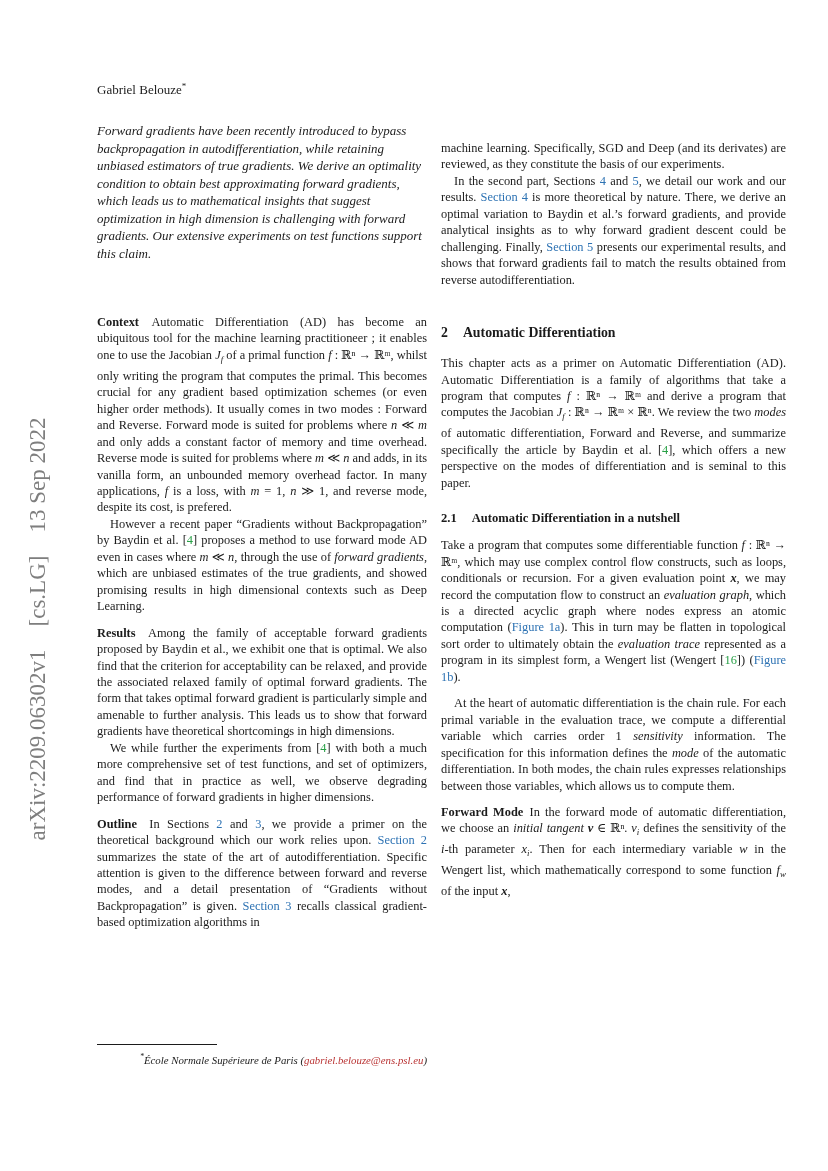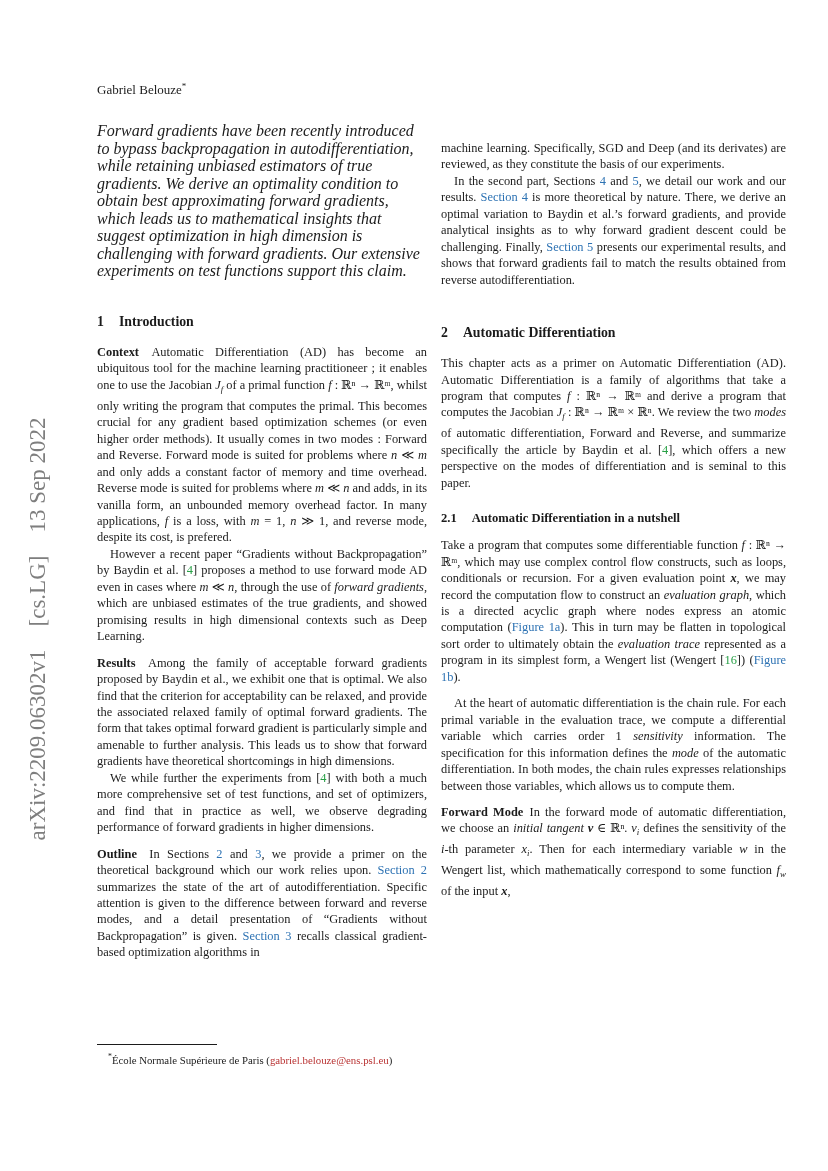--- a/index.html
+++ b/index.html
@@ -37,21 +37,21 @@
     letter-spacing: 0.1px;
   }
   .author-line {
     margin-top: 21px;
     font-size: 13px;
   }
   .author-mark { vertical-align: super; font-size: 9px; }
   .abstract {
     margin-top: 24px;
     font-style: italic;
-    font-size: 16px;
+    font-size: 13px;
     line-height: 17.5px;
     text-align: left;
   }
   .col-left {
     position: absolute;
     left: 97px;
     top: 314px;
     width: 330px;
   }
   .col-right {
@@ -98,37 +98,37 @@
   .footnote-rule {
     width: 120px;
     border: 0;
     border-top: 1px solid #1b1b1b;
     margin: 0 0 5px 0;
   }
   .footnote {
     font-size: 10.8px;
     line-height: 14px;
     text-indent: 11px;
-    text-align: left;
+    text-align: right;
+    font-style: italic;
   }
 </style>
 </head>
 <body>
 
 <div class="page">
 
   <div class="watermark">arXiv:2209.06302v1 [cs.LG] 13 Sep 2022</div>
 
   <div class="header">
     <div class="author-line"><span>Gabriel Belouze</span><span class="author-mark">*</span></div>
     <div class="abstract"><span class="s-i">Forward gradients have been recently introduced to bypass backpropagation in autodifferentiation, while retaining unbiased estimators of true gradients. We derive an optimality condition to obtain best approximating forward gradients, which leads us to mathematical insights that suggest optimization in high dimension is challenging with forward gradients. Our extensive experiments on test functions support this claim.</span></div>
   </div>
 
   <div class="col-left">
-    <h2 class="h-sec"><span class="h-num">1</span><span>Introduction</span></h2>
     <p class="para"><span class="s-b">Context</span><span class="s-n">  Automatic Differentiation (AD) has become an ubiquitous tool for the machine learning practitioneer ; it enables one to use the Jacobian </span><span class="s-i">J</span><span class="s-sub">f</span><span class="s-n"> of a primal function </span><span class="s-i">f</span><span class="s-n"> : ℝⁿ → ℝᵐ, whilst only writing the program that computes the primal. This becomes crucial for any gradient based optimization schemes (or even higher order methods). It usually comes in two modes : Forward and Reverse. Forward mode is suited for problems where </span><span class="s-i">n</span><span class="s-n"> ≪ </span><span class="s-i">m</span><span class="s-n"> and only adds a constant factor of memory and time overhead. Reverse mode is suited for problems where </span><span class="s-i">m</span><span class="s-n"> ≪ </span><span class="s-i">n</span><span class="s-n"> and adds, in its vanilla form, an unbounded memory overhead factor. In many applications, </span><span class="s-i">f</span><span class="s-n"> is a loss, with </span><span class="s-i">m</span><span class="s-n"> = 1, </span><span class="s-i">n</span><span class="s-n"> ≫ 1, and reverse mode, despite its cost, is prefered.</span></p>
     <p class="para indent"><span class="s-n">However a recent paper “Gradients without Backpropagation” by Baydin et al. [</span><span class="s-cite">4</span><span class="s-n">] proposes a method to use forward mode AD even in cases where </span><span class="s-i">m</span><span class="s-n"> ≪ </span><span class="s-i">n</span><span class="s-n">, through the use of </span><span class="s-i">forward gradients</span><span class="s-n">, which are unbiased estimates of the true gradients, and showed promising results in high dimensional contexts such as Deep Learning.</span></p>
     <p class="para lead-gap"><span class="s-b">Results</span><span class="s-n">  Among the family of acceptable forward gradients proposed by Baydin et al., we exhibit one that is optimal. We also find that the criterion for acceptability can be relaxed, and provide the associated relaxed family of optimal forward gradients. The form that takes optimal forward gradient is particularly simple and amenable to further analysis. This leads us to show that forward gradients have theoretical shortcomings in high dimensions.</span></p>
     <p class="para indent"><span class="s-n">We while further the experiments from [</span><span class="s-cite">4</span><span class="s-n">] with both a much more comprehensive set of test functions, and set of optimizers, and find that in practice as well, we observe degrading performance of forward gradients in higher dimensions.</span></p>
     <p class="para lead-gap"><span class="s-b">Outline</span><span class="s-n">  In Sections </span><span class="s-ref">2</span><span class="s-n"> and </span><span class="s-ref">3</span><span class="s-n">, we provide a primer on the theoretical background which our work relies upon. </span><span class="s-ref">Section 2</span><span class="s-n"> summarizes the state of the art of autodifferentiation. Specific attention is given to the difference between forward and reverse modes, and a detail presentation of “Gradients without Backpropagation” is given. </span><span class="s-ref">Section 3</span><span class="s-n"> recalls classical gradient-based optimization algorithms in</span></p>
   </div>
 
   <div class="col-right">
     <p class="para"><span class="s-n">machine learning. Specifically, SGD and Deep (and its derivates) are reviewed, as they constitute the basis of our experiments.</span></p>
     <p class="para indent"><span class="s-n">In the second part, Sections </span><span class="s-ref">4</span><span class="s-n"> and </span><span class="s-ref">5</span><span class="s-n">, we detail our work and our results. </span><span class="s-ref">Section 4</span><span class="s-n"> is more theoretical by nature. There, we derive an optimal variation to Baydin et al.’s forward gradients, and provide analytical insights as to why forward gradient descent could be challenging. Finally, </span><span class="s-ref">Section 5</span><span class="s-n"> presents our experimental results, and shows that forward gradients fail to match the results obtained from reverse autodifferentiation.</span></p>

